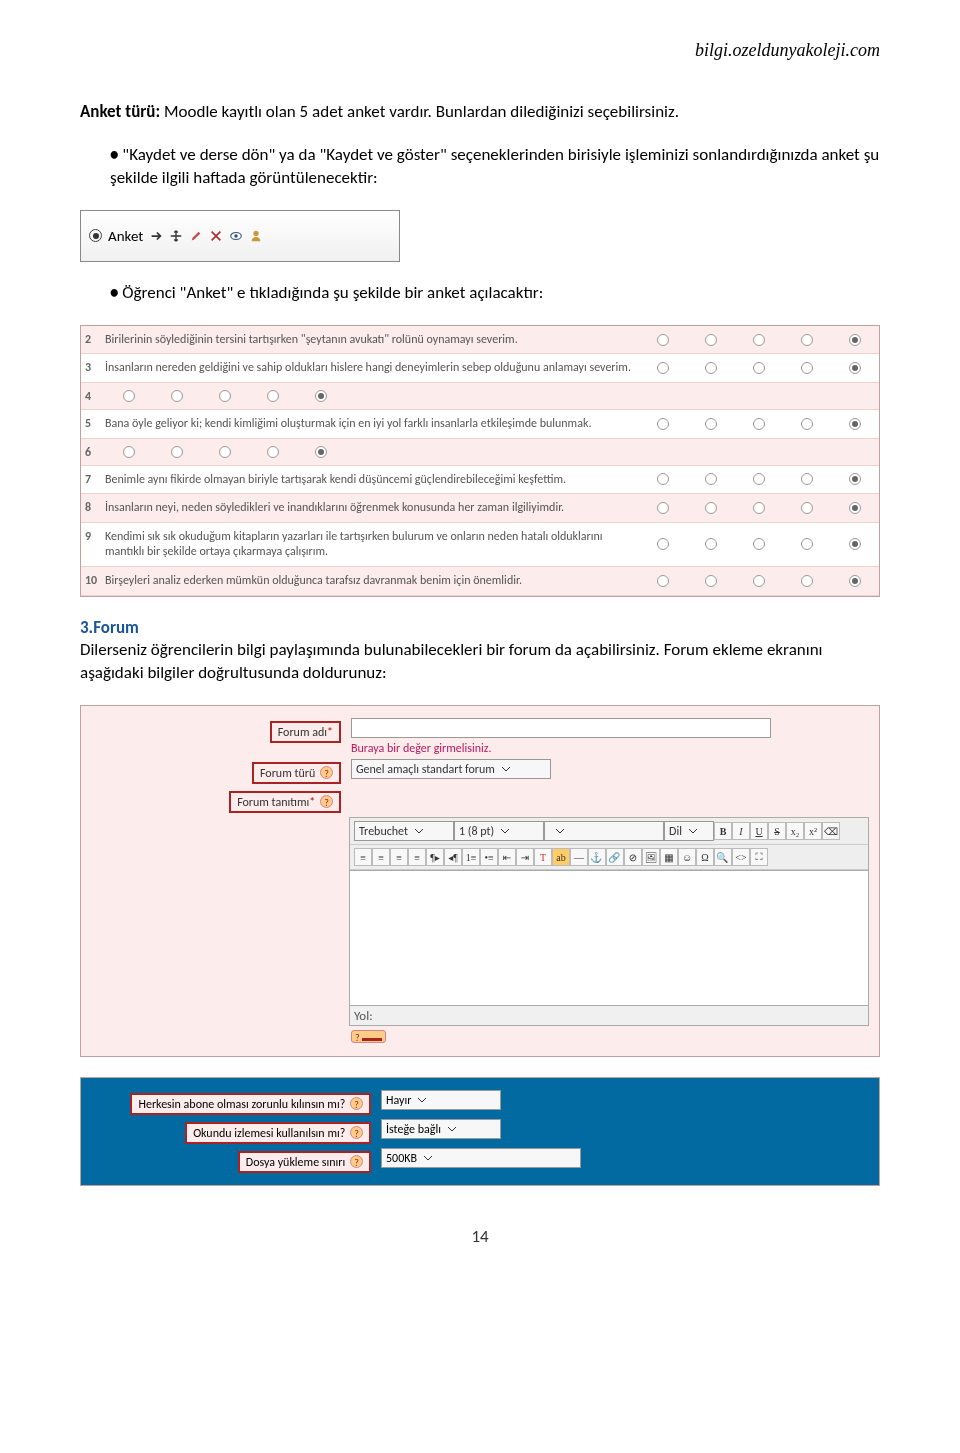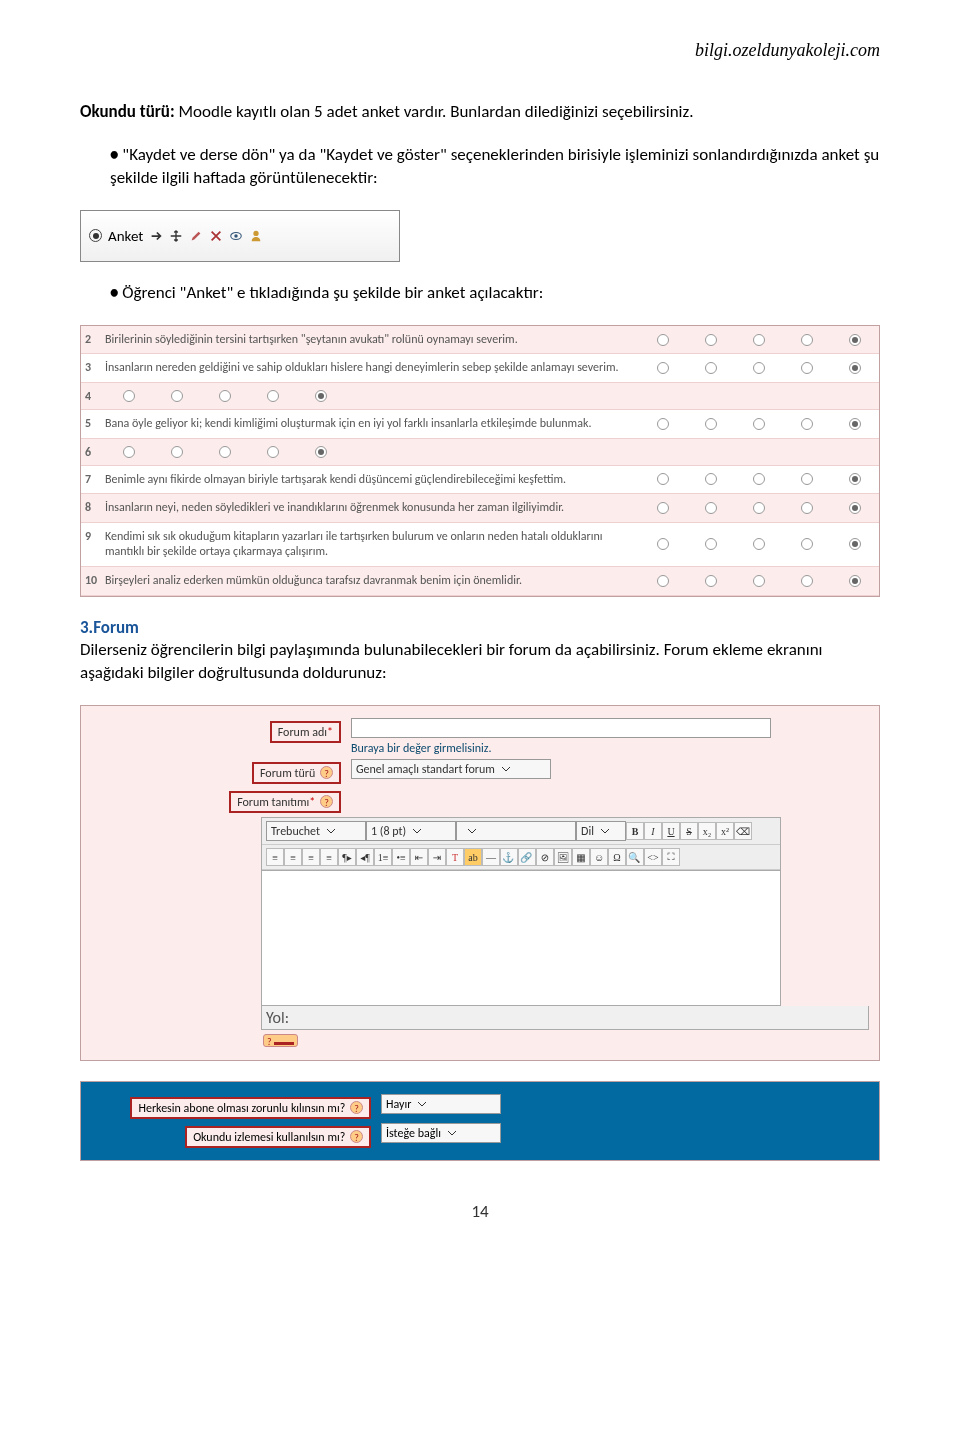--- a/index.html
+++ b/index.html
@@ -58,40 +58,40 @@
   
   .form-box { border: 1px solid #c0a0a0; background:#fcecec; padding: 8px 10px; font-size: 12px; color:#333; margin:15px 0; }
   .form-row { display:flex; align-items:flex-start; margin:4px 0; gap: 10px; }
   .form-row .lbl { width: 250px; text-align:right; padding-top:3px; }
   .boxed-lbl { border: 2px solid #a22; padding: 2px 6px; display:inline-block; background:#fcecec; }
   .req { color: #c00; }
   .help-q { display:inline-block; width:13px; height:13px; border-radius:50%; background:#fc8; color:#a22; font-size:10px; text-align:center; line-height:13px; border:1px solid #c88; margin-left:2px; }
   .input-text { border:1px solid #999; background:#fff; padding:2px 4px; font-size:12px; height:20px; }
   .select { border:1px solid #999; background:#f7f7f7; padding:2px 4px; font-size:12px; height:20px; display:inline-flex; align-items:center; gap:6px;text-align:right;}
   .select .chev { width:10px; height:10px; }
-  .err-text { color:#0c4a6e; font-size:12px; padding-top:3px; }
+  .err-text { color:#be185d; font-size:12px; padding-top:3px; }
 
   .rte-toolbar { border:1px solid #aaa; background:#eee; width:520px; }
   .rte-toolbar .tb-row { display:flex; align-items:center; padding:3px 4px; border-bottom:1px solid #ccc; }
   .tb-btn { width:18px; height:18px; border:1px solid #bbb; background:#f8f8f8; display:flex; align-items:center; justify-content:center; font-size:10px; font-family:serif; }
   .rte-body { border:1px solid #aaa; border-top:none; height:135px; background:#fff; width:520px; }
-  .rte-status { border:1px solid #aaa; border-top:none; width:608px; padding:2px 4px; font-size:16px; color:#555; display:flex; align-items:center; gap:6px; background:#f0f0f0; }
+  .rte-status { border:1px solid #aaa; border-top:none; width:520px; padding:2px 4px; font-size:13px; color:#555; display:flex; align-items:center; gap:6px; background:#f0f0f0; }
 
   .form-box2 { border:1px solid #c0a0a0; background:#0369a1; padding:8px 10px; font-size:12px; margin-top:20px; }
   .form-box2 .form-row .lbl { width: 280px; }
 
   .page-number { text-align:center; font-size:17px; color:#333; margin-top:40px; }
 </style>
 </head>
 <body>
 
 <div class="header-url">bilgi.ozeldunyakoleji.com</div>
 
 <p class="para">
-  <span class="bold">Okundu türü:</span><span> Moodle kayıtlı olan 5 adet anket vardır. Bunlardan dilediğinizi seçebilirsiniz.</span>
+  <span class="bold">Anket türü:</span><span> Moodle kayıtlı olan 5 adet anket vardır. Bunlardan dilediğinizi seçebilirsiniz.</span>
 </p>
 
 <p class="para bullet">"Kaydet ve derse dön" ya da "Kaydet ve göster" seçeneklerinden birisiyle işleminizi sonlandırdığınızda anket şu şekilde ilgili haftada görüntülenecektir:</p>
 
 <div class="img-block">
   <div class="anket-box">
     <span class="radio"></span>
     <span>Anket</span>
     <span class="mini-icon"><svg viewBox="0 0 16 16">
           <path d="M3 8h9M9 4l4 4-4 4" stroke="#333" fill="none" stroke-width="2"></path>
@@ -125,21 +125,21 @@
       <div class="rads">
         <span class="r"></span>
         <span class="r"></span>
         <span class="r"></span>
         <span class="r"></span>
         <span class="r sel"></span>
       </div>
     </div>
   <div class="survey-row even">
       <div class="num">3</div>
-      <div class="txt">İnsanların nereden geldiğini ve sahip oldukları hislere hangi deneyimlerin sebep şekilde anlamayı severim.</div>
+      <div class="txt">İnsanların nereden geldiğini ve sahip oldukları hislere hangi deneyimlerin sebep olduğunu anlamayı severim.</div>
       <div class="rads">
         <span class="r"></span>
         <span class="r"></span>
         <span class="r"></span>
         <span class="r"></span>
         <span class="r sel"></span>
       </div>
     </div>
   <div class="survey-row">
       <div class="num">4</div>
@@ -346,15 +346,26 @@
     <div class="lbl">
       <span class="boxed-lbl"><span>Okundu izlemesi kullanılsın mı?</span> <span class="help-q">?</span></span>
     </div>
     <div class="select" style="width:120px">
         <span>İsteğe bağlı</span>
         <svg class="chev" viewBox="0 0 10 10">
           <path d="M1 3l4 4 4-4" stroke="#333" fill="none"></path>
         </svg>
       </div>
   </div>
+  <div class="form-row">
+    <div class="lbl">
+      <span class="boxed-lbl"><span>Dosya yükleme sınırı</span> <span class="help-q">?</span></span>
+    </div>
+    <div class="select" style="width:200px">
+        <span>500KB</span>
+        <svg class="chev" viewBox="0 0 10 10">
+          <path d="M1 3l4 4 4-4" stroke="#333" fill="none"></path>
+        </svg>
+      </div>
+  </div>
 </div>
 
 <div class="page-number">14</div>
 
 </body></html>

